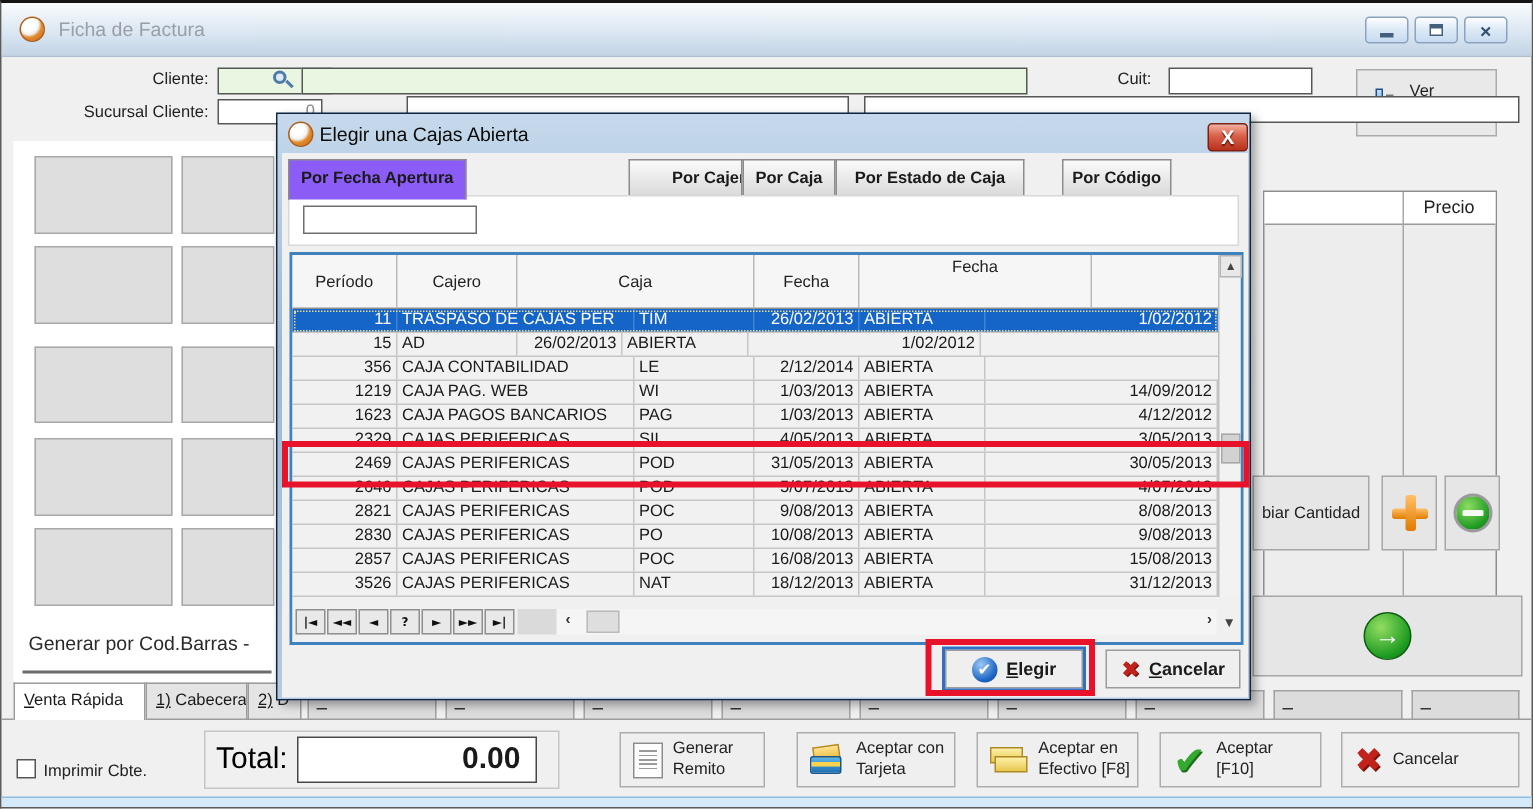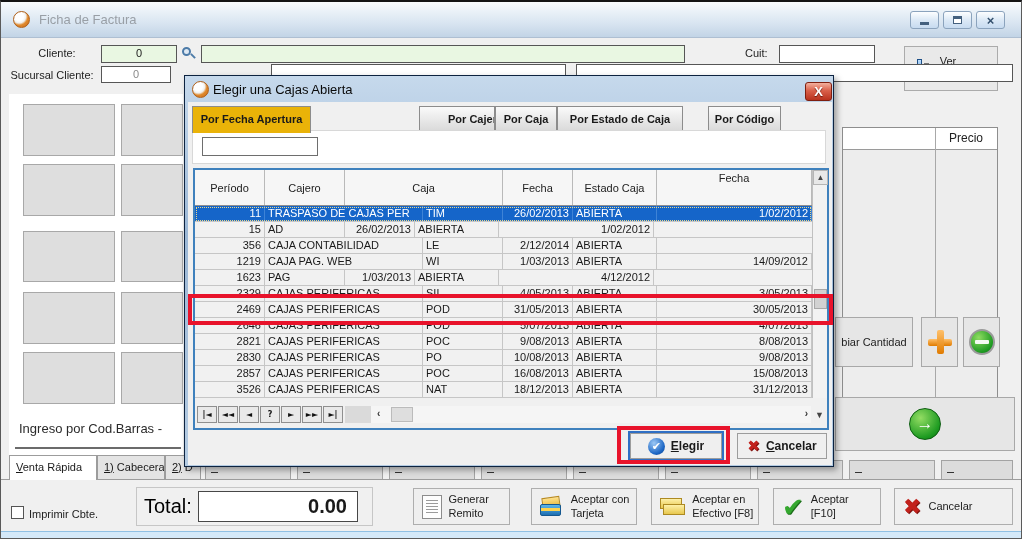--- a/index.html
+++ b/index.html
@@ -23,21 +23,21 @@
   .winctl { position:absolute; right:18px; top:9px; display:flex; gap:4px; }
   .wbtn { width:29px; height:18px; border:1px solid #8ba3bd; border-radius:3px;
     background:linear-gradient(#fdfeff,#dce9f6 50%,#c7dbf0);
     display:flex; align-items:center; justify-content:center; color:#33506e; }
   .g-min { width:9px; height:3px; background:#44607e; margin-top:7px; }
   .g-max { width:9px; height:8px; border:1px solid #44607e; border-top:3px solid #44607e; background:#fff; }
   .g-x { font-size:13px; font-weight:bold; line-height:1; }
 
   
   .lbl { position:absolute; font-size:11px; color:#222; }
-  .r { text-align:center; }
+  .r { text-align:right;margin-left:44px; }
   .inp { position:absolute; background:#fff; border:1px solid #565656; font-size:11px; padding:1px 4px; }
   .green { background:#e9f7e2; }
   .search-icon { left:180px; top:44px; width:16px; height:16px; }
   .search-icon .lens { position:absolute; left:1px; top:1px; width:9px; height:9px;
     border:2px solid #4d7ba8; border-radius:50%; background:#dfe9f3; }
   .search-icon .handle { position:absolute; left:9px; top:9px; width:6px; height:2px;
     background:#4d7ba8; transform:rotate(45deg); }
   .btn-stats { left:903px; top:44px; width:94px; height:45px; background:#e9e9e9;
     border:1px solid #ababab; display:flex; align-items:center; padding:2px 4px; gap:6px; }
   .stat-ico { width:26px; height:26px; position:relative; }
@@ -124,21 +124,21 @@
   .dlg-title { position:absolute; left:28px; top:6px; font-size:13px; color:#0a0a0a; }
   .dlg .appicon { position:absolute; left:7px; top:5px; }
   .dlg-close { position:absolute; left:620px; top:6px; width:27px; height:19px; border-radius:3px;
     background:linear-gradient(#f3b09e,#d9604a 45%,#b8321e); border:1px solid #7e1f10;
     color:#fff; font-weight:bold; font-size:13px; display:flex; align-items:center; justify-content:center;
     text-shadow:0 1px 1px #5f150a; }
   .dlg-body { position:absolute; left:3px; top:26px; width:644px; height:363px; background:#f0f0f0; }
   .dtab { position:absolute; top:4px; height:25px; border:1px solid #8c8c8c; border-bottom:none;
     background:linear-gradient(#fafafa,#d9d9d9); font-weight:bold; font-size:11px;
     padding-top:6px; text-align:center; white-space:nowrap; overflow:hidden; }
-  .dtab.active { background:#eab308; height:27px; z-index:2; }
+  .dtab.active { background:#8b5cf6; height:27px; z-index:2; }
   .filter-panel { position:absolute; left:4px; top:28px; width:634px; height:34px; background:#fff; border:1px solid #d8d8d8; }
   .filter-input { position:absolute; left:9px; top:6px; width:116px; height:19px; background:#fff; border:1px solid #6e6e6e; font-size:11px; padding:1px 3px; }
 
   .grid { position:absolute; left:5px; top:66px; width:636px; height:262px; border:2px solid #3f81bd; background:#f0f0f0; }
   .grid-main { display:flex; height:228px; }
   .grid-table { width:617px; }
   .ghead { display:flex; height:36px; background:#f6f6f6; border-bottom:1px solid #8f8f8f; }
   .gh { border-right:1px solid #b9b9b9; display:flex; align-items:center; justify-content:center;
     font-size:11px; color:#222; }
   .gh.split { flex-direction:column; align-items:stretch; justify-content:flex-start; }
@@ -228,21 +228,21 @@
       <div class="pbtn" style="left: 112px; top: 10px; width: 62px; height: 52px;"></div>
       <div class="pbtn" style="left: 14px; top: 70px; width: 92px; height: 52px;"></div>
       <div class="pbtn" style="left: 112px; top: 70px; width: 62px; height: 52px;"></div>
       <div class="pbtn" style="left: 14px; top: 137px; width: 92px; height: 51px;"></div>
       <div class="pbtn" style="left: 112px; top: 137px; width: 62px; height: 51px;"></div>
       <div class="pbtn" style="left: 14px; top: 198px; width: 92px; height: 52px;"></div>
       <div class="pbtn" style="left: 112px; top: 198px; width: 62px; height: 52px;"></div>
       <div class="pbtn" style="left: 14px; top: 258px; width: 92px; height: 52px;"></div>
       <div class="pbtn" style="left: 112px; top: 258px; width: 62px; height: 52px;"></div>
     </div>
-  <div class="barcode">Ingreso por Cod.Barras -</div>
+  <div class="barcode">Generar por Cod.Barras -</div>
 </div>
 
 <div class="abs right-grid">
   <div class="rg-head">
     <span class="rg-precio">Precio</span>
   </div>
   <div class="rg-vline"></div>
 </div>
 <div class="abs rg-arrow">›</div>
 <div class="sq-btn btn-cambiar">biar Cantidad</div>
@@ -342,21 +342,20 @@
       <input class="filter-input" value="" style="">
     </div>
     <div class="grid">
       <div class="grid-main">
         <div class="grid-table">
           <div class="ghead">
             <div class="gh c1">Período</div>
             <div class="gh c3">Cajero</div>
             <div class="gh c2">Caja</div>
             <div class="gh c4">Fecha</div>
-            <div class="gh c5">Estado Caja</div>
             <div class="gh c6 split">
               <div class="bot">Fecha</div>
             </div>
           </div>
           <div id="grid-rows">
               <div class="grow selected">
     <div class="gc c1">11</div>
                 <div class="gc c2">TRASPASO DE CAJAS PER</div>
                 <div class="gc c3">TIM</div>
     <div class="gc c4">26/02/2013</div>
@@ -380,20 +379,21 @@
               <div class="grow">
     <div class="gc c1">1219</div>
                 <div class="gc c2">CAJA PAG. WEB</div>
                 <div class="gc c3">WI</div>
     <div class="gc c4">1/03/2013</div>
                 <div class="gc c5">ABIERTA</div>
                 <div class="gc c6">14/09/2012</div>
   </div>
               <div class="grow">
     <div class="gc c1">1623</div>
+                <div class="gc c2">CAJA PAGOS BANCARIOS</div>
                 <div class="gc c3">PAG</div>
     <div class="gc c4">1/03/2013</div>
                 <div class="gc c5">ABIERTA</div>
                 <div class="gc c6">4/12/2012</div>
   </div>
               <div class="grow">
     <div class="gc c1">2329</div>
                 <div class="gc c2">CAJAS PERIFERICAS</div>
                 <div class="gc c3">SIL</div>
     <div class="gc c4">4/05/2013</div>

